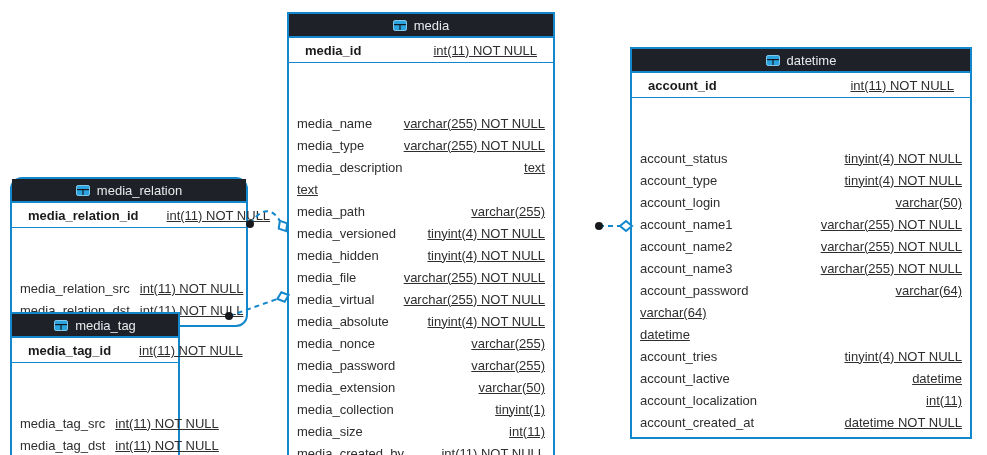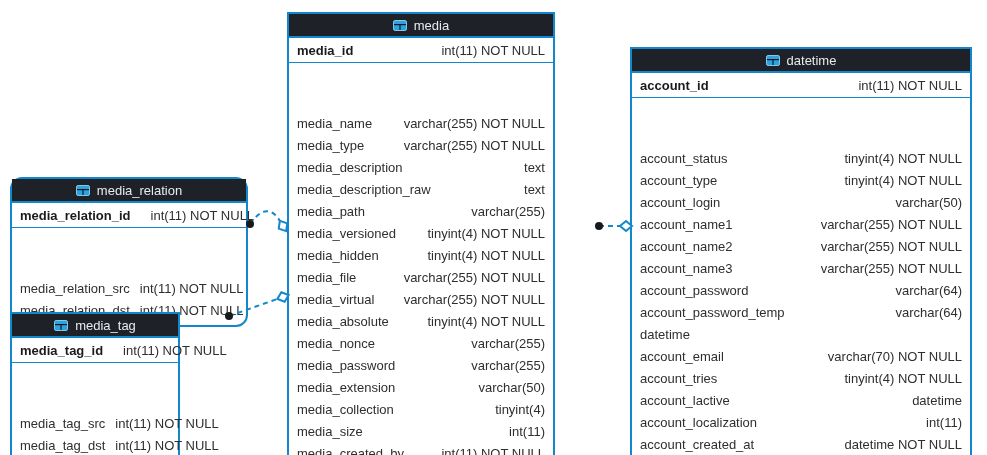--- a/index.html
+++ b/index.html
@@ -30,38 +30,38 @@
     justify-content:center;
     gap:7px;
     border-bottom:2px solid var(--border);
     font-size:13px;
   }
   .tbl-icon{display:inline-flex;align-items:center;}
   .pk-row{
     display:flex;
     justify-content:space-between;
     align-items:center;
-    gap:20px;
+    gap:28px;
     height:25px;
-    padding:0 8px;
+    padding:0 16px;
     border-bottom:1.5px solid var(--border);
   }
   .pk-row .fname{font-weight:bold;color:#1b1b1b;}
   .rows{padding:2px 0 4px 0;margin-top:47px;}
   .frow{
     display:flex;
     justify-content:space-between;
     align-items:center;
     gap:10px;
     height:22px;
     padding:0 8px;
     white-space:nowrap;
   }
   .fname{white-space:nowrap;}
-  .ftype{white-space:nowrap;text-align:left;}
+  .ftype{white-space:nowrap;text-align:left;text-decoration:underline;}
 </style>
 </head>
 <body>
 
 <div id="canvas">
 
   <div class="tbl" style="left: 287px; top: 12px; width: 268px;">
     <div class="tbl-header">
       <span class="tbl-icon">
         <svg width="14" height="11" viewBox="0 0 14 11">
@@ -83,21 +83,20 @@
         </div>
         <div class="frow">
           <span class="fname">media_type</span>
           <span class="ftype">varchar(255) NOT NULL</span>
         </div>
         <div class="frow">
           <span class="fname">media_description</span>
           <span class="ftype">text</span>
         </div>
         <div class="frow">
-          <span class="fname">media_description_raw</span>
           <span class="ftype">text</span>
         </div>
         <div class="frow">
           <span class="fname">media_path</span>
           <span class="ftype">varchar(255)</span>
         </div>
         <div class="frow">
           <span class="fname">media_versioned</span>
           <span class="ftype">tinyint(4) NOT NULL</span>
         </div>
@@ -124,21 +123,21 @@
         <div class="frow">
           <span class="fname">media_password</span>
           <span class="ftype">varchar(255)</span>
         </div>
         <div class="frow">
           <span class="fname">media_extension</span>
           <span class="ftype">varchar(50)</span>
         </div>
         <div class="frow">
           <span class="fname">media_collection</span>
-          <span class="ftype">tinyint(4)</span>
+          <span class="ftype">tinyint(1)</span>
         </div>
         <div class="frow">
           <span class="fname">media_size</span>
           <span class="ftype">int(11)</span>
         </div>
         <div class="frow">
           <span class="fname">media_created_by</span>
           <span class="ftype">int(11) NOT NULL</span>
         </div>
         <div class="frow">
@@ -240,29 +239,24 @@
         </div>
         <div class="frow">
           <span class="fname">account_name3</span>
           <span class="ftype">varchar(255) NOT NULL</span>
         </div>
         <div class="frow">
           <span class="fname">account_password</span>
           <span class="ftype">varchar(64)</span>
         </div>
         <div class="frow">
-          <span class="fname">account_password_temp</span>
           <span class="ftype">varchar(64)</span>
         </div>
         <div class="frow">
           <span class="ftype">datetime</span>
-        </div>
-        <div class="frow">
-          <span class="fname">account_email</span>
-          <span class="ftype">varchar(70) NOT NULL</span>
         </div>
         <div class="frow">
           <span class="fname">account_tries</span>
           <span class="ftype">tinyint(4) NOT NULL</span>
         </div>
         <div class="frow">
           <span class="fname">account_lactive</span>
           <span class="ftype">datetime</span>
         </div>
         <div class="frow">

